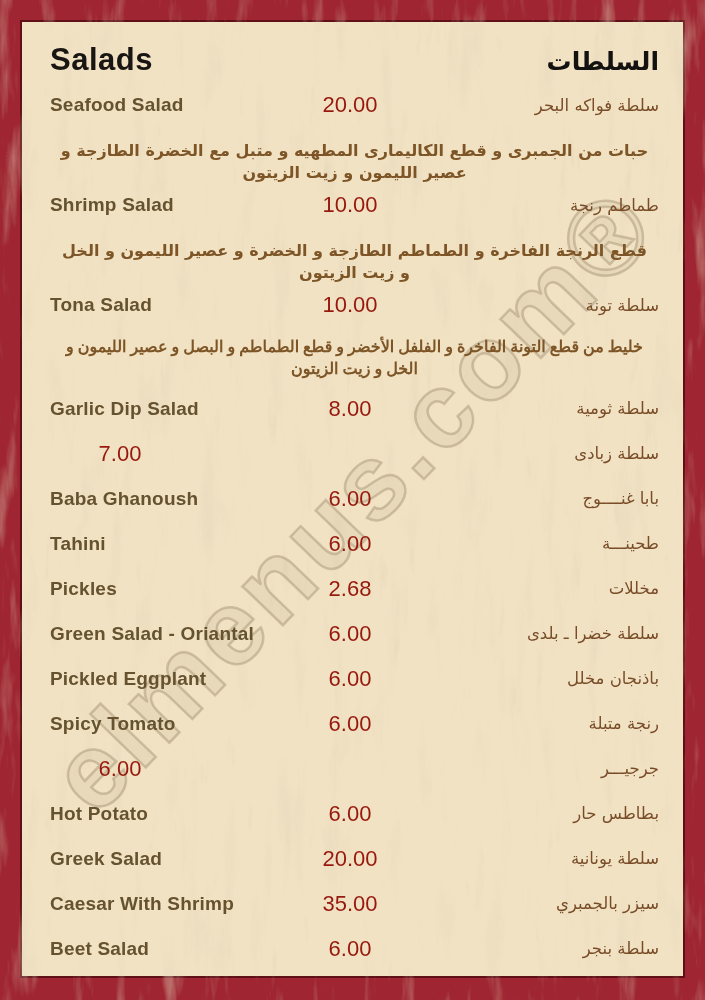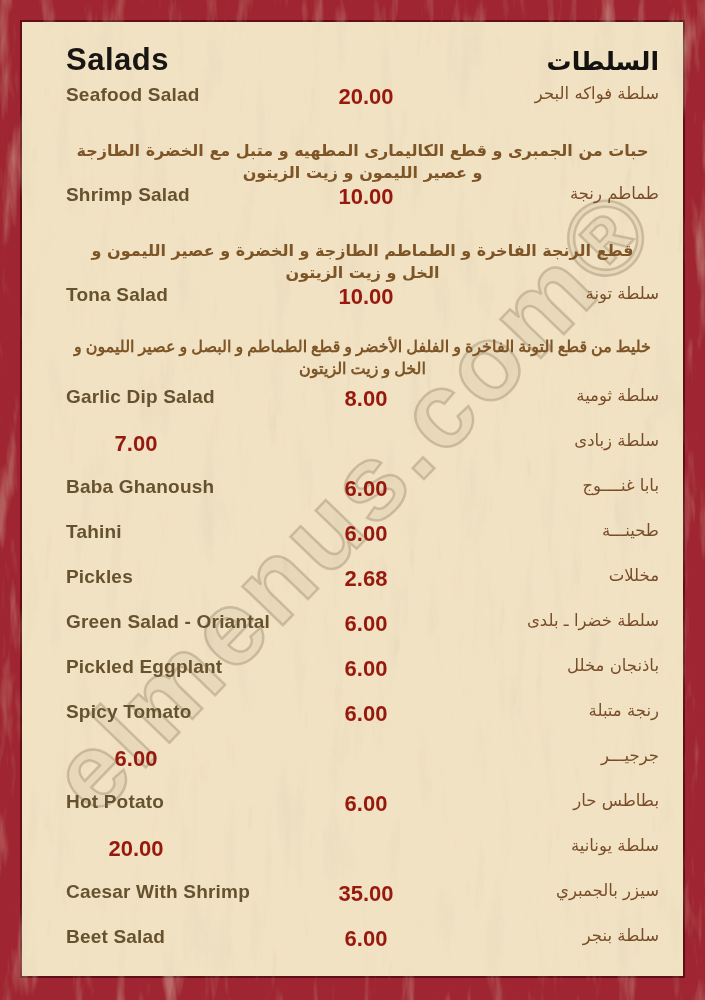--- a/index.html
+++ b/index.html
@@ -20,34 +20,34 @@
   .watermark{
     position:absolute;left:50%;top:50%;width:1300px;z-index:2;
     transform:translate(-50%,-50%) rotate(-46deg);
     font-size:106px;font-weight:bold;letter-spacing:5px;text-align:center;
     color:rgba(160,140,105,0.10);
     -webkit-text-stroke:2.5px rgba(148,128,96,0.38);
     pointer-events:none;white-space:nowrap;
   }
   .content{
     position:absolute;left:22px;top:22px;right:22px;bottom:24px;
-    padding:20px 24px 0 44px;z-index:3;
+    padding:20px 24px 0 28px;z-index:3;
   }
   .header{
     display:flex;justify-content:space-between;align-items:baseline;
     height:40px;margin-bottom:2px;
   }
   .title-en{font-size:31px;font-weight:bold;color:#181512;letter-spacing:.5px;}
   .title-ar{font-size:25px;font-weight:bold;color:#141210;
     font-family:"DejaVu Sans",sans-serif;direction:rtl;}
-  .row{display:flex;align-items:flex-start;height:45px;}
+  .row{display:flex;align-items:center;height:45px;}
   .row.top3{height:42px;}
   .row.first-simple{margin-top:6px;}
   .name-en{width:230px;font-size:19px;font-weight:bold;color:#66522e;letter-spacing:.2px;}
-  .price{width:140px;text-align:center;font-size:22px;font-weight:bold;color:#97190e;}
+  .price{width:140px;text-align:center;font-size:22px;font-weight:normal;color:#97190e;}
   .name-ar{flex:1;text-align:right;font-size:16.5px;font-weight:normal;color:#794c28;
     font-family:"DejaVu Sans",sans-serif;direction:rtl;}
   .desc{
     margin-top:14px;text-align:center;font-size:16px;line-height:22px;
     font-weight:bold;color:#7d5526;direction:rtl;
     font-family:"DejaVu Sans",sans-serif;padding:0 8px;
   }
   .desc.two-line{margin-top:10px;max-width:600px;margin-left:auto;margin-right:auto;font-family:Liberation Serif, serif;}
 </style>
 </head>
@@ -149,20 +149,21 @@
     <span class="name-ar">جرجيـــر</span>
   </div>
 
   <div class="row">
     <span class="name-en">Hot Potato</span>
     <span class="price">6.00</span>
     <span class="name-ar">بطاطس حار</span>
   </div>
 
   <div class="row">
+    <span class="name-en">Greek Salad</span>
     <span class="price">20.00</span>
     <span class="name-ar">سلطة يونانية</span>
   </div>
 
   <div class="row">
     <span class="name-en">Caesar With Shrimp</span>
     <span class="price">35.00</span>
     <span class="name-ar">سيزر بالجمبري</span>
   </div>
 

